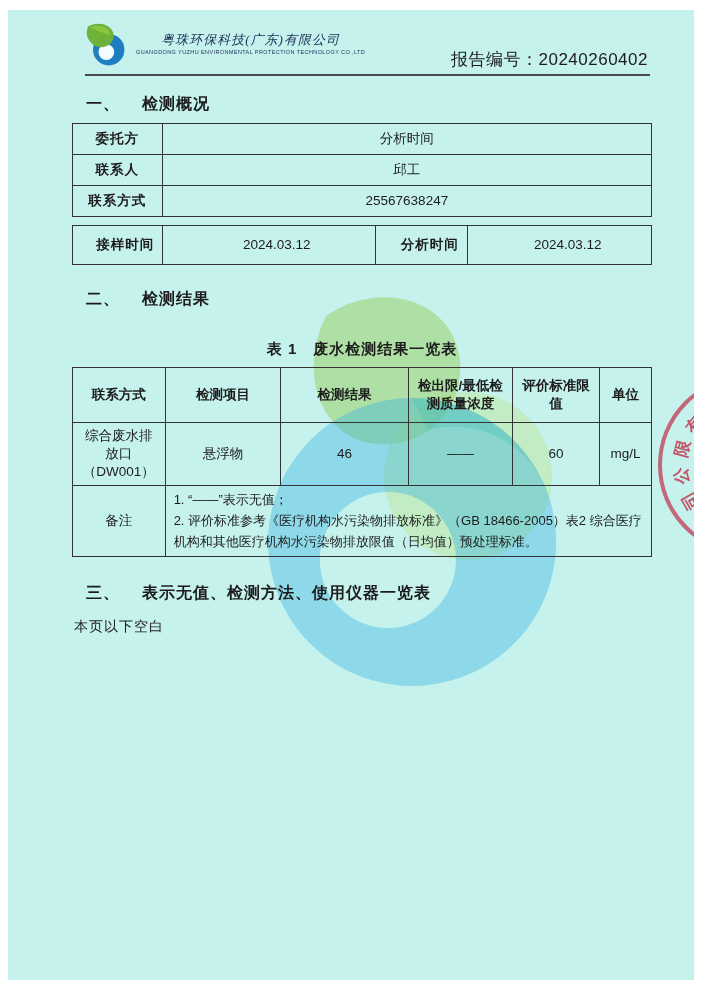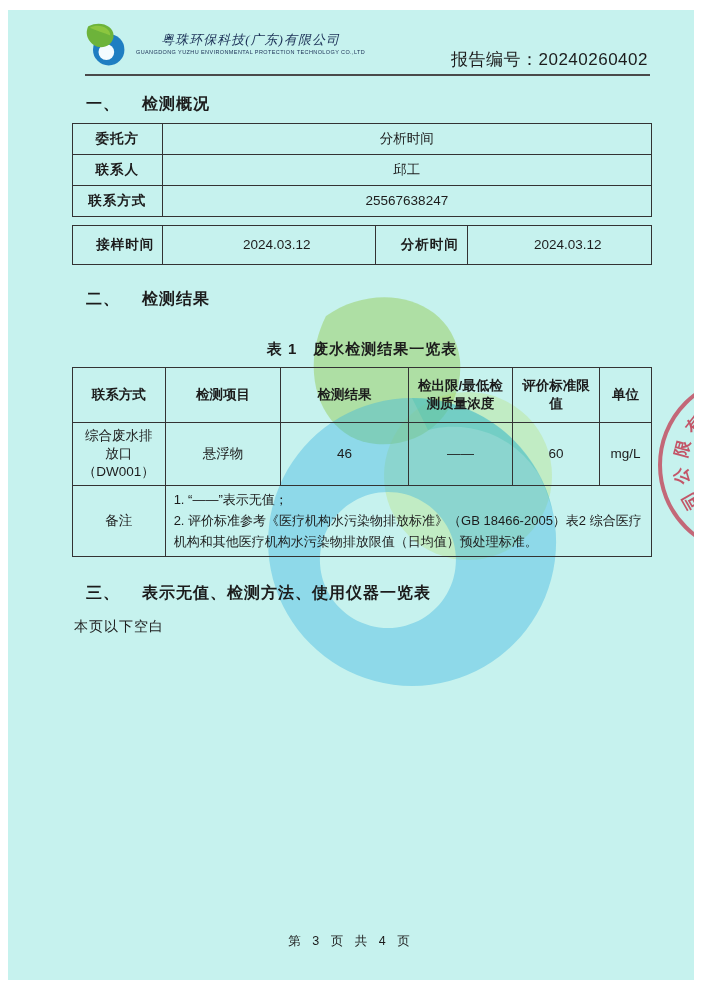--- a/index.html
+++ b/index.html
@@ -187,14 +187,13 @@
   <svg class="stamp" viewBox="0 0 130 195">
     <circle cx="108" cy="93" r="88" fill="none" stroke="#c23a50" stroke-width="4" stroke-opacity="0.75"></circle>
     <g fill="#c23a50" fill-opacity="0.85" font-size="17" font-weight="bold" text-anchor="middle">
       <text transform="translate(59,56) rotate(-52)">有</text>
       <text transform="translate(48,78) rotate(-75)">限</text>
       <text transform="translate(47,103) rotate(-98)">公</text>
       <text transform="translate(55,126) rotate(-120)">司</text>
     </g>
   </svg>
 
-  <div class="footer">第 3 页 共 4 页</div>
 </div>
 
 </body></html>

